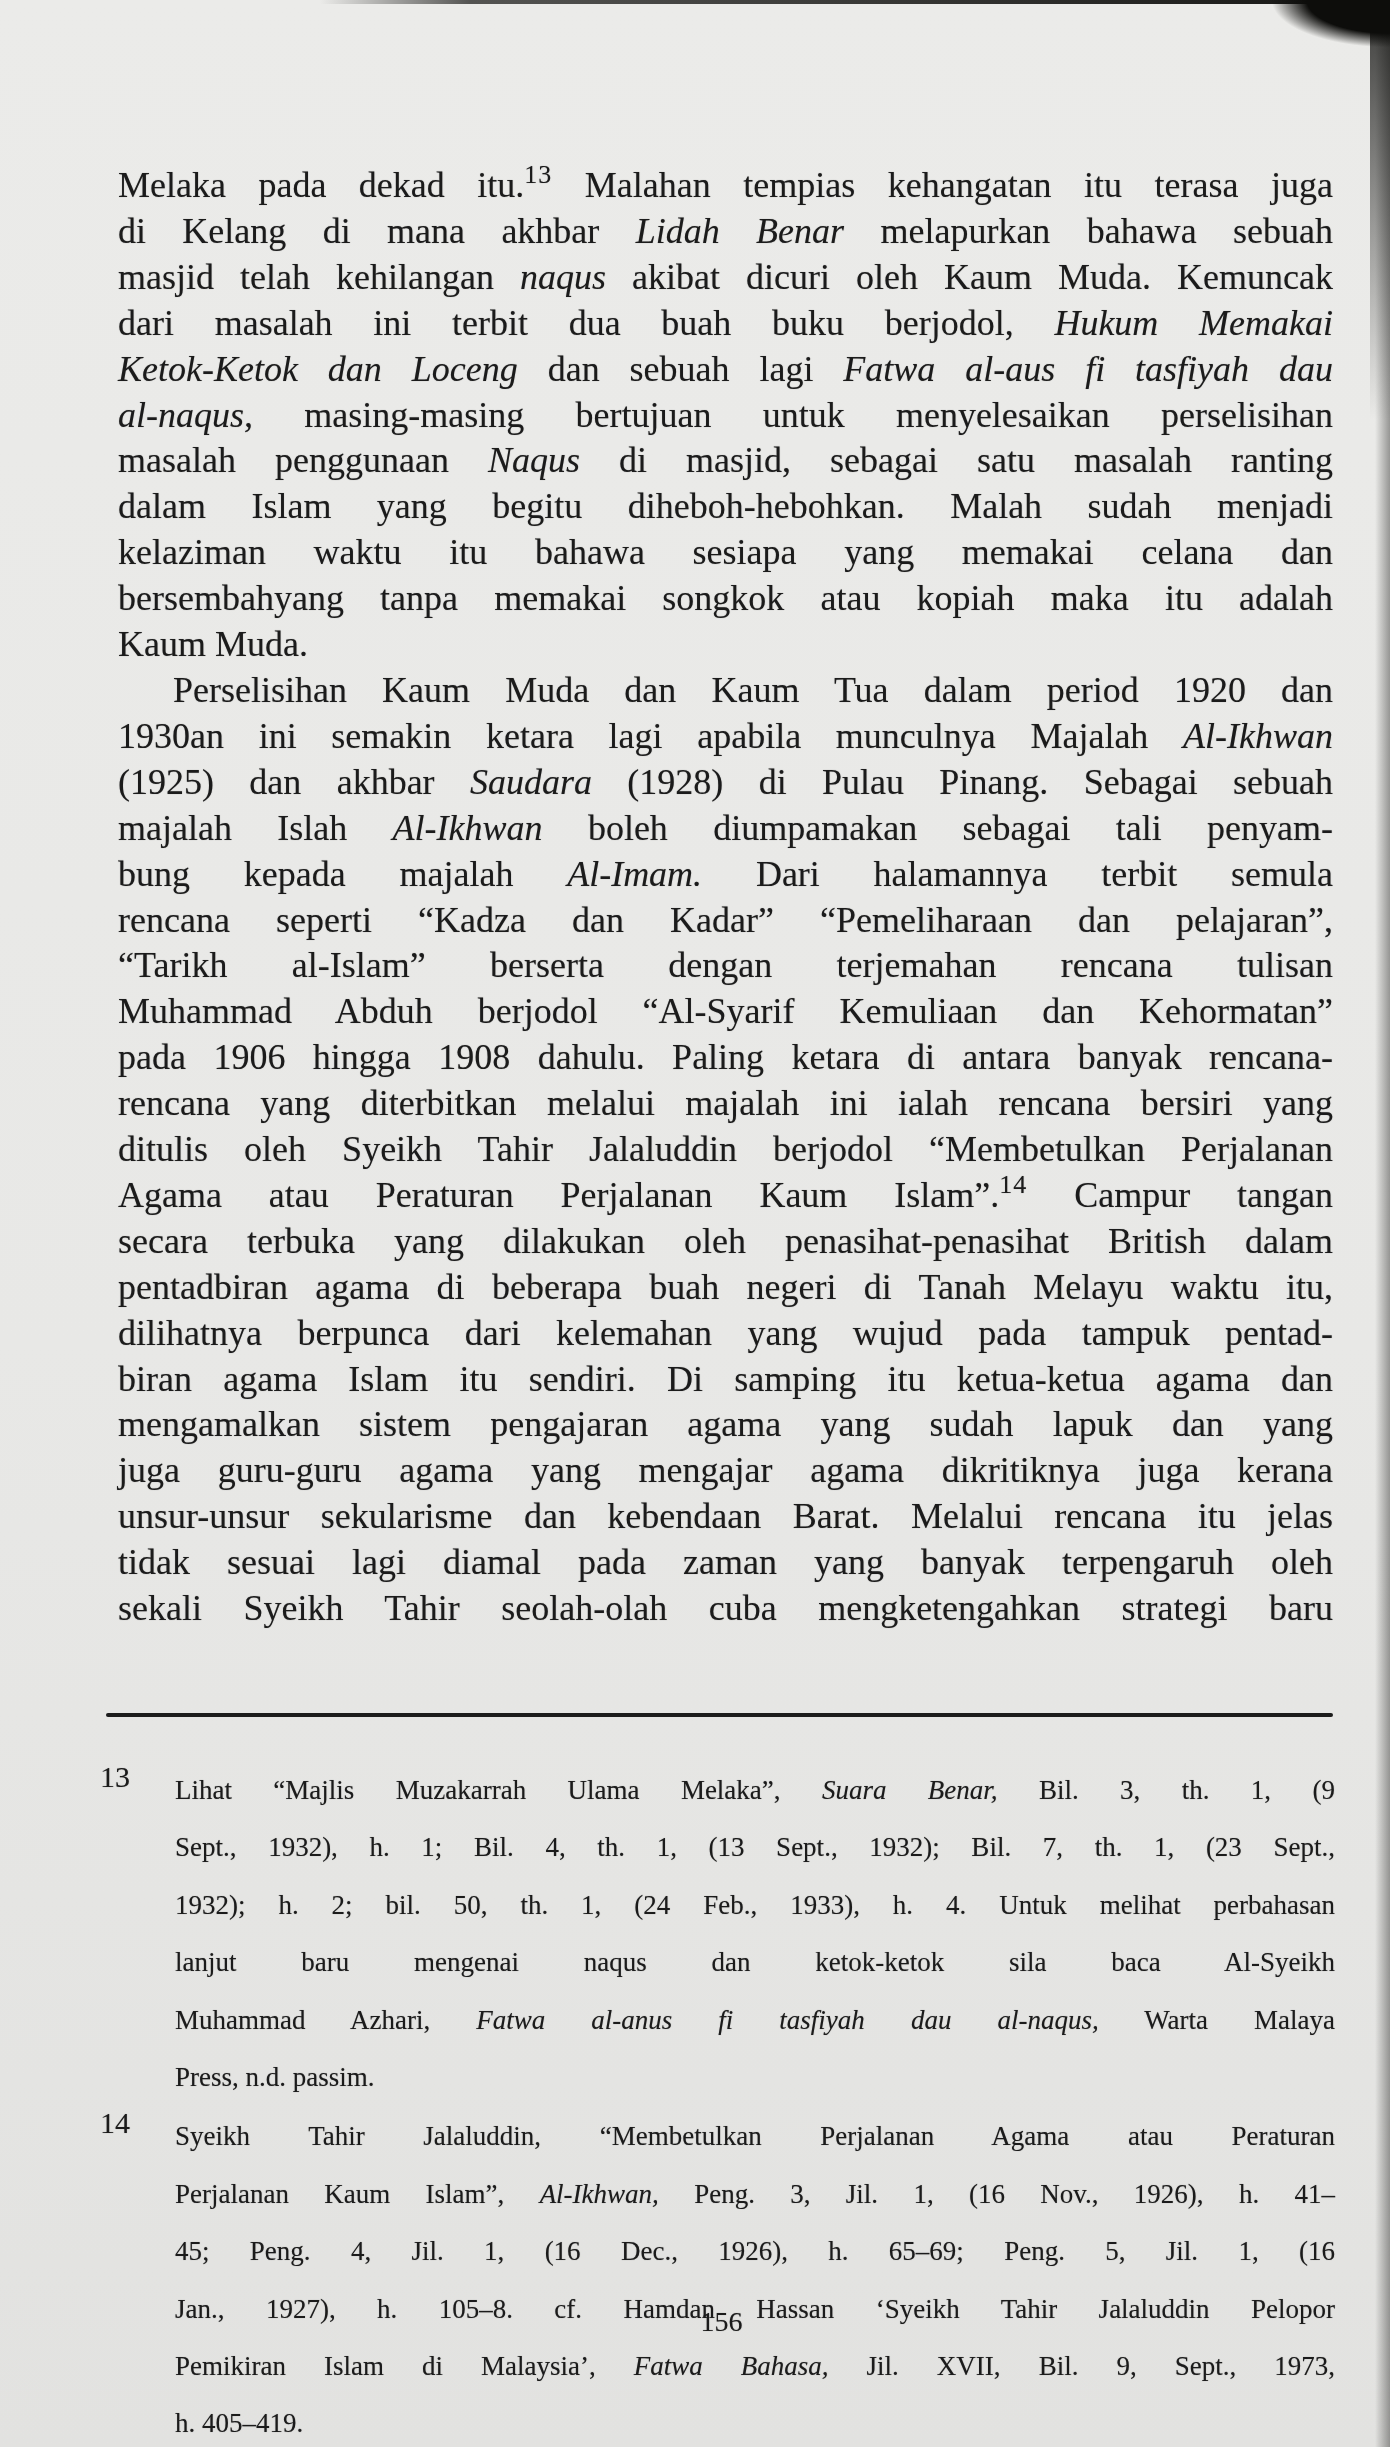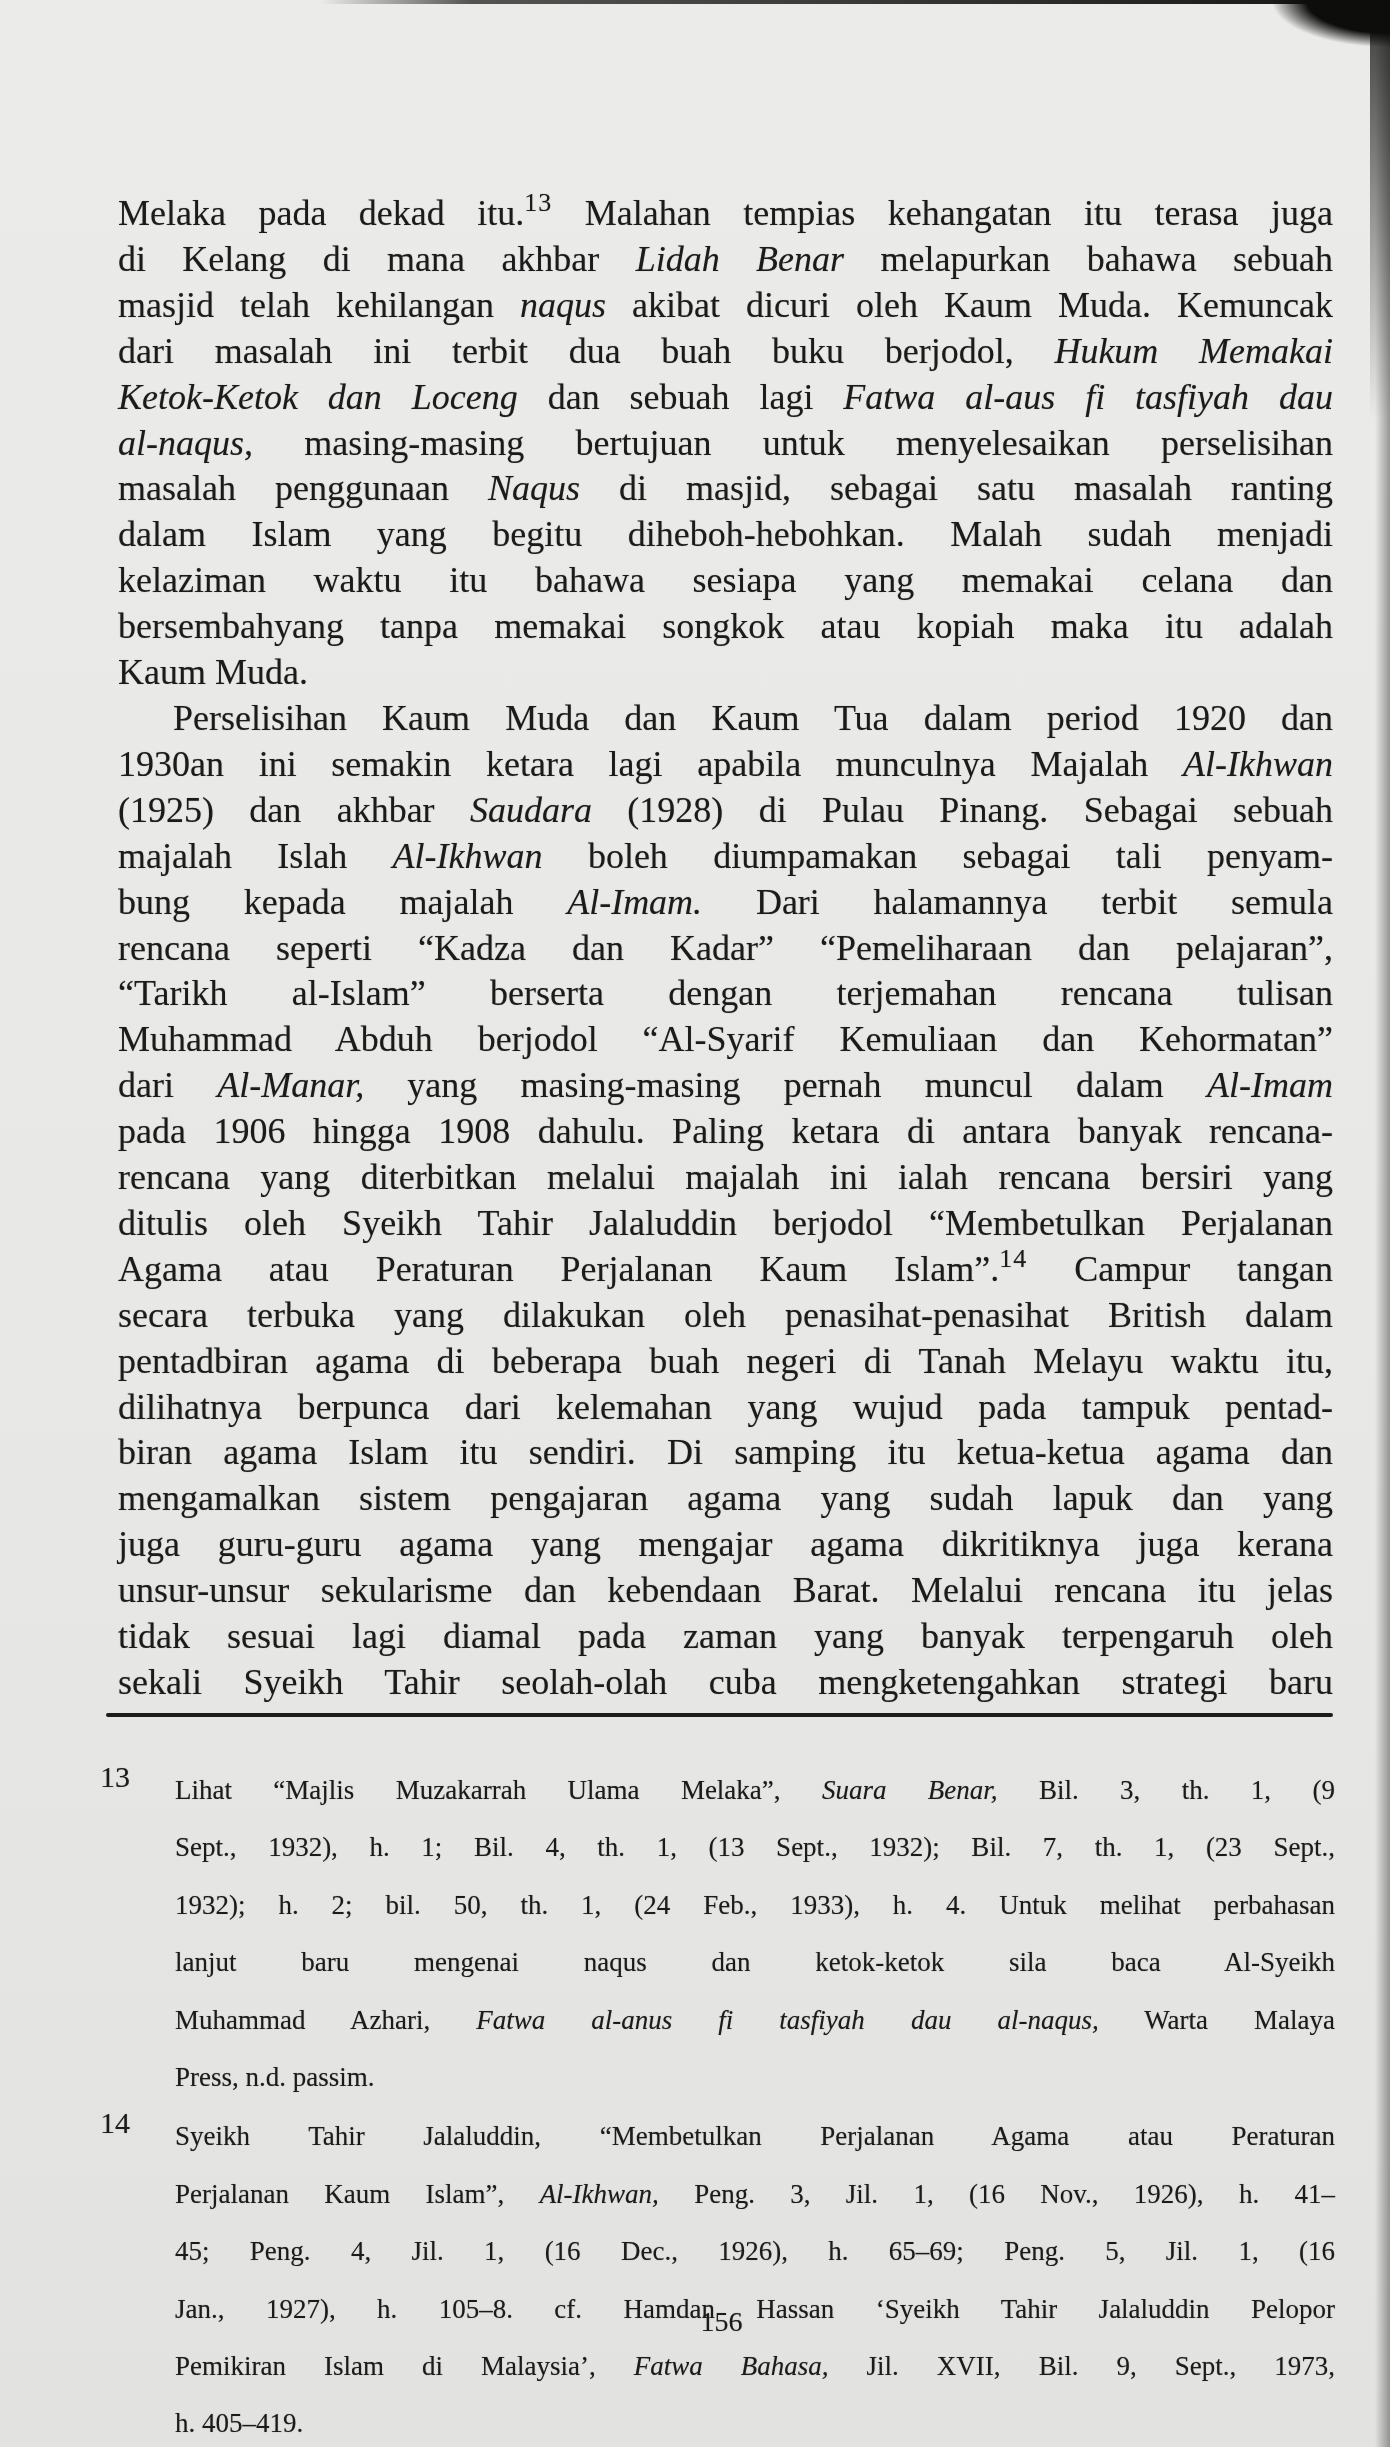--- a/index.html
+++ b/index.html
@@ -15,21 +15,21 @@
   
   .edge-top{position:absolute;top:0;left:320px;right:0;height:4px;
     background:linear-gradient(90deg,rgba(20,20,18,0) 0%,rgba(20,20,18,.7) 14%,#141412 100%);}
   .edge-corner{position:absolute;top:0;right:0;width:160px;height:64px;
     background:radial-gradient(ellipse 160px 64px at 100% 0%, #0d0d0b 52%, rgba(13,13,11,0) 74%);}
   .edge-right{position:absolute;top:0;right:0;bottom:0;width:15px;
     background:linear-gradient(90deg,rgba(80,80,78,0),rgba(80,80,78,.55));}
   .edge-right-top{position:absolute;top:0;right:0;width:20px;height:420px;
     background:linear-gradient(180deg,rgba(15,15,13,.8),rgba(15,15,13,0));}
 
-  .body-text{position:absolute;left:118px;top:163px;width:1215px;margin-top:28px;}
+  .body-text{position:absolute;left:118px;top:163px;width:1215px;}
   .line{
     font-size:36px;line-height:45.9px;
     text-align:justify;text-align-last:justify;
     text-shadow:0 0 1px rgba(27,27,27,.4);
     white-space:normal;
   }
   .no-stretch{text-align-last:left;}
   .first-indent{text-indent:55px;}
   sup{font-size:26px;line-height:0;position:relative;top:-14px;vertical-align:baseline;letter-spacing:1px;}
 
@@ -70,21 +70,20 @@
       </div>
       <div>
         <div class="line first-indent">Perselisihan Kaum Muda dan Kaum Tua dalam period 1920 dan</div>
         <div class="line">1930an ini semakin ketara lagi apabila munculnya Majalah <i>Al-Ikhwan</i></div>
         <div class="line">(1925) dan akhbar <i>Saudara</i> (1928) di Pulau Pinang. Sebagai sebuah</div>
         <div class="line">majalah Islah <i>Al-Ikhwan</i> boleh diumpamakan sebagai tali penyam-</div>
         <div class="line">bung kepada majalah <i>Al-Imam.</i> Dari halamannya terbit semula</div>
         <div class="line">rencana seperti “Kadza dan Kadar” “Pemeliharaan dan pelajaran”,</div>
         <div class="line">“Tarikh al-Islam” berserta dengan terjemahan rencana tulisan</div>
         <div class="line">Muhammad Abduh berjodol “Al-Syarif Kemuliaan dan Kehormatan”</div>
-        <div class="line">dari <i>Al-Manar,</i> yang masing-masing pernah muncul dalam <i>Al-Imam</i></div>
         <div class="line">pada 1906 hingga 1908 dahulu. Paling ketara di antara banyak rencana-</div>
         <div class="line">rencana yang diterbitkan melalui majalah ini ialah rencana bersiri yang</div>
         <div class="line">ditulis oleh Syeikh Tahir Jalaluddin berjodol “Membetulkan Perjalanan</div>
         <div class="line">Agama atau Peraturan Perjalanan Kaum Islam”.<sup>14</sup> Campur tangan</div>
         <div class="line">secara terbuka yang dilakukan oleh penasihat-penasihat British dalam</div>
         <div class="line">pentadbiran agama di beberapa buah negeri di Tanah Melayu waktu itu,</div>
         <div class="line">dilihatnya berpunca dari kelemahan yang wujud pada tampuk pentad-</div>
         <div class="line">biran agama Islam itu sendiri. Di samping itu ketua-ketua agama dan</div>
         <div class="line">mengamalkan sistem pengajaran agama yang sudah lapuk dan yang</div>
         <div class="line">juga guru-guru agama yang mengajar agama dikritiknya juga kerana</div>

